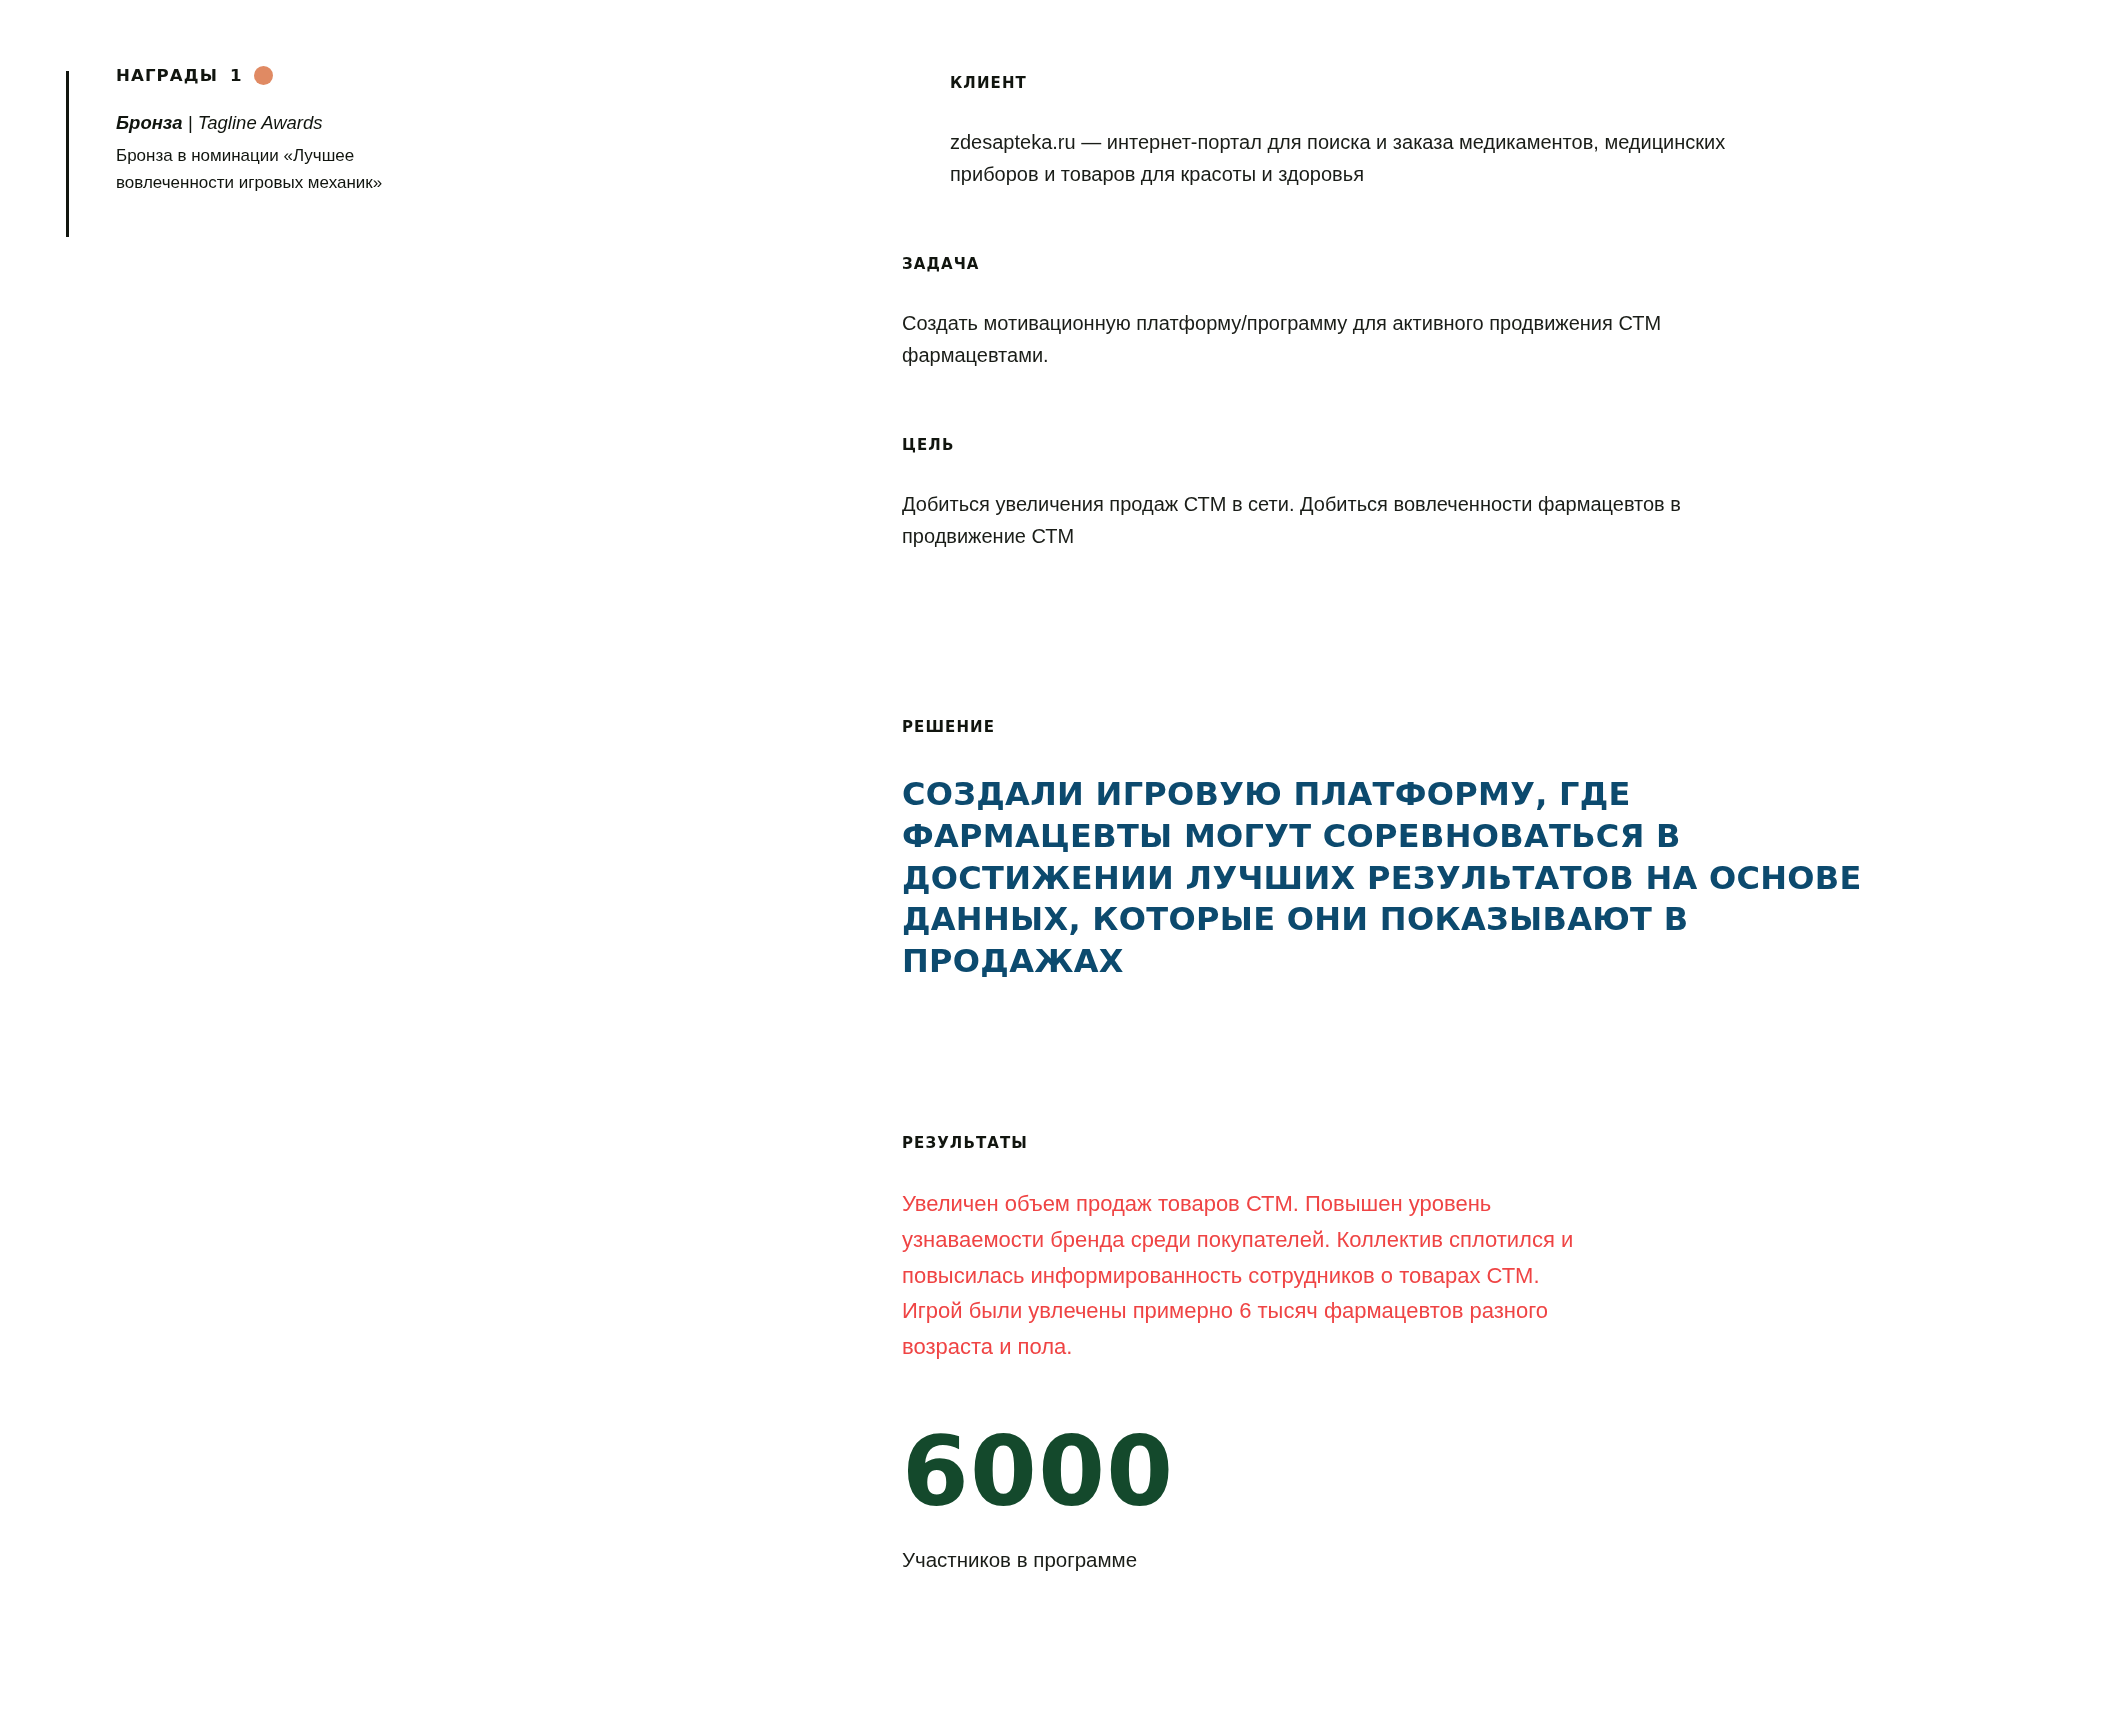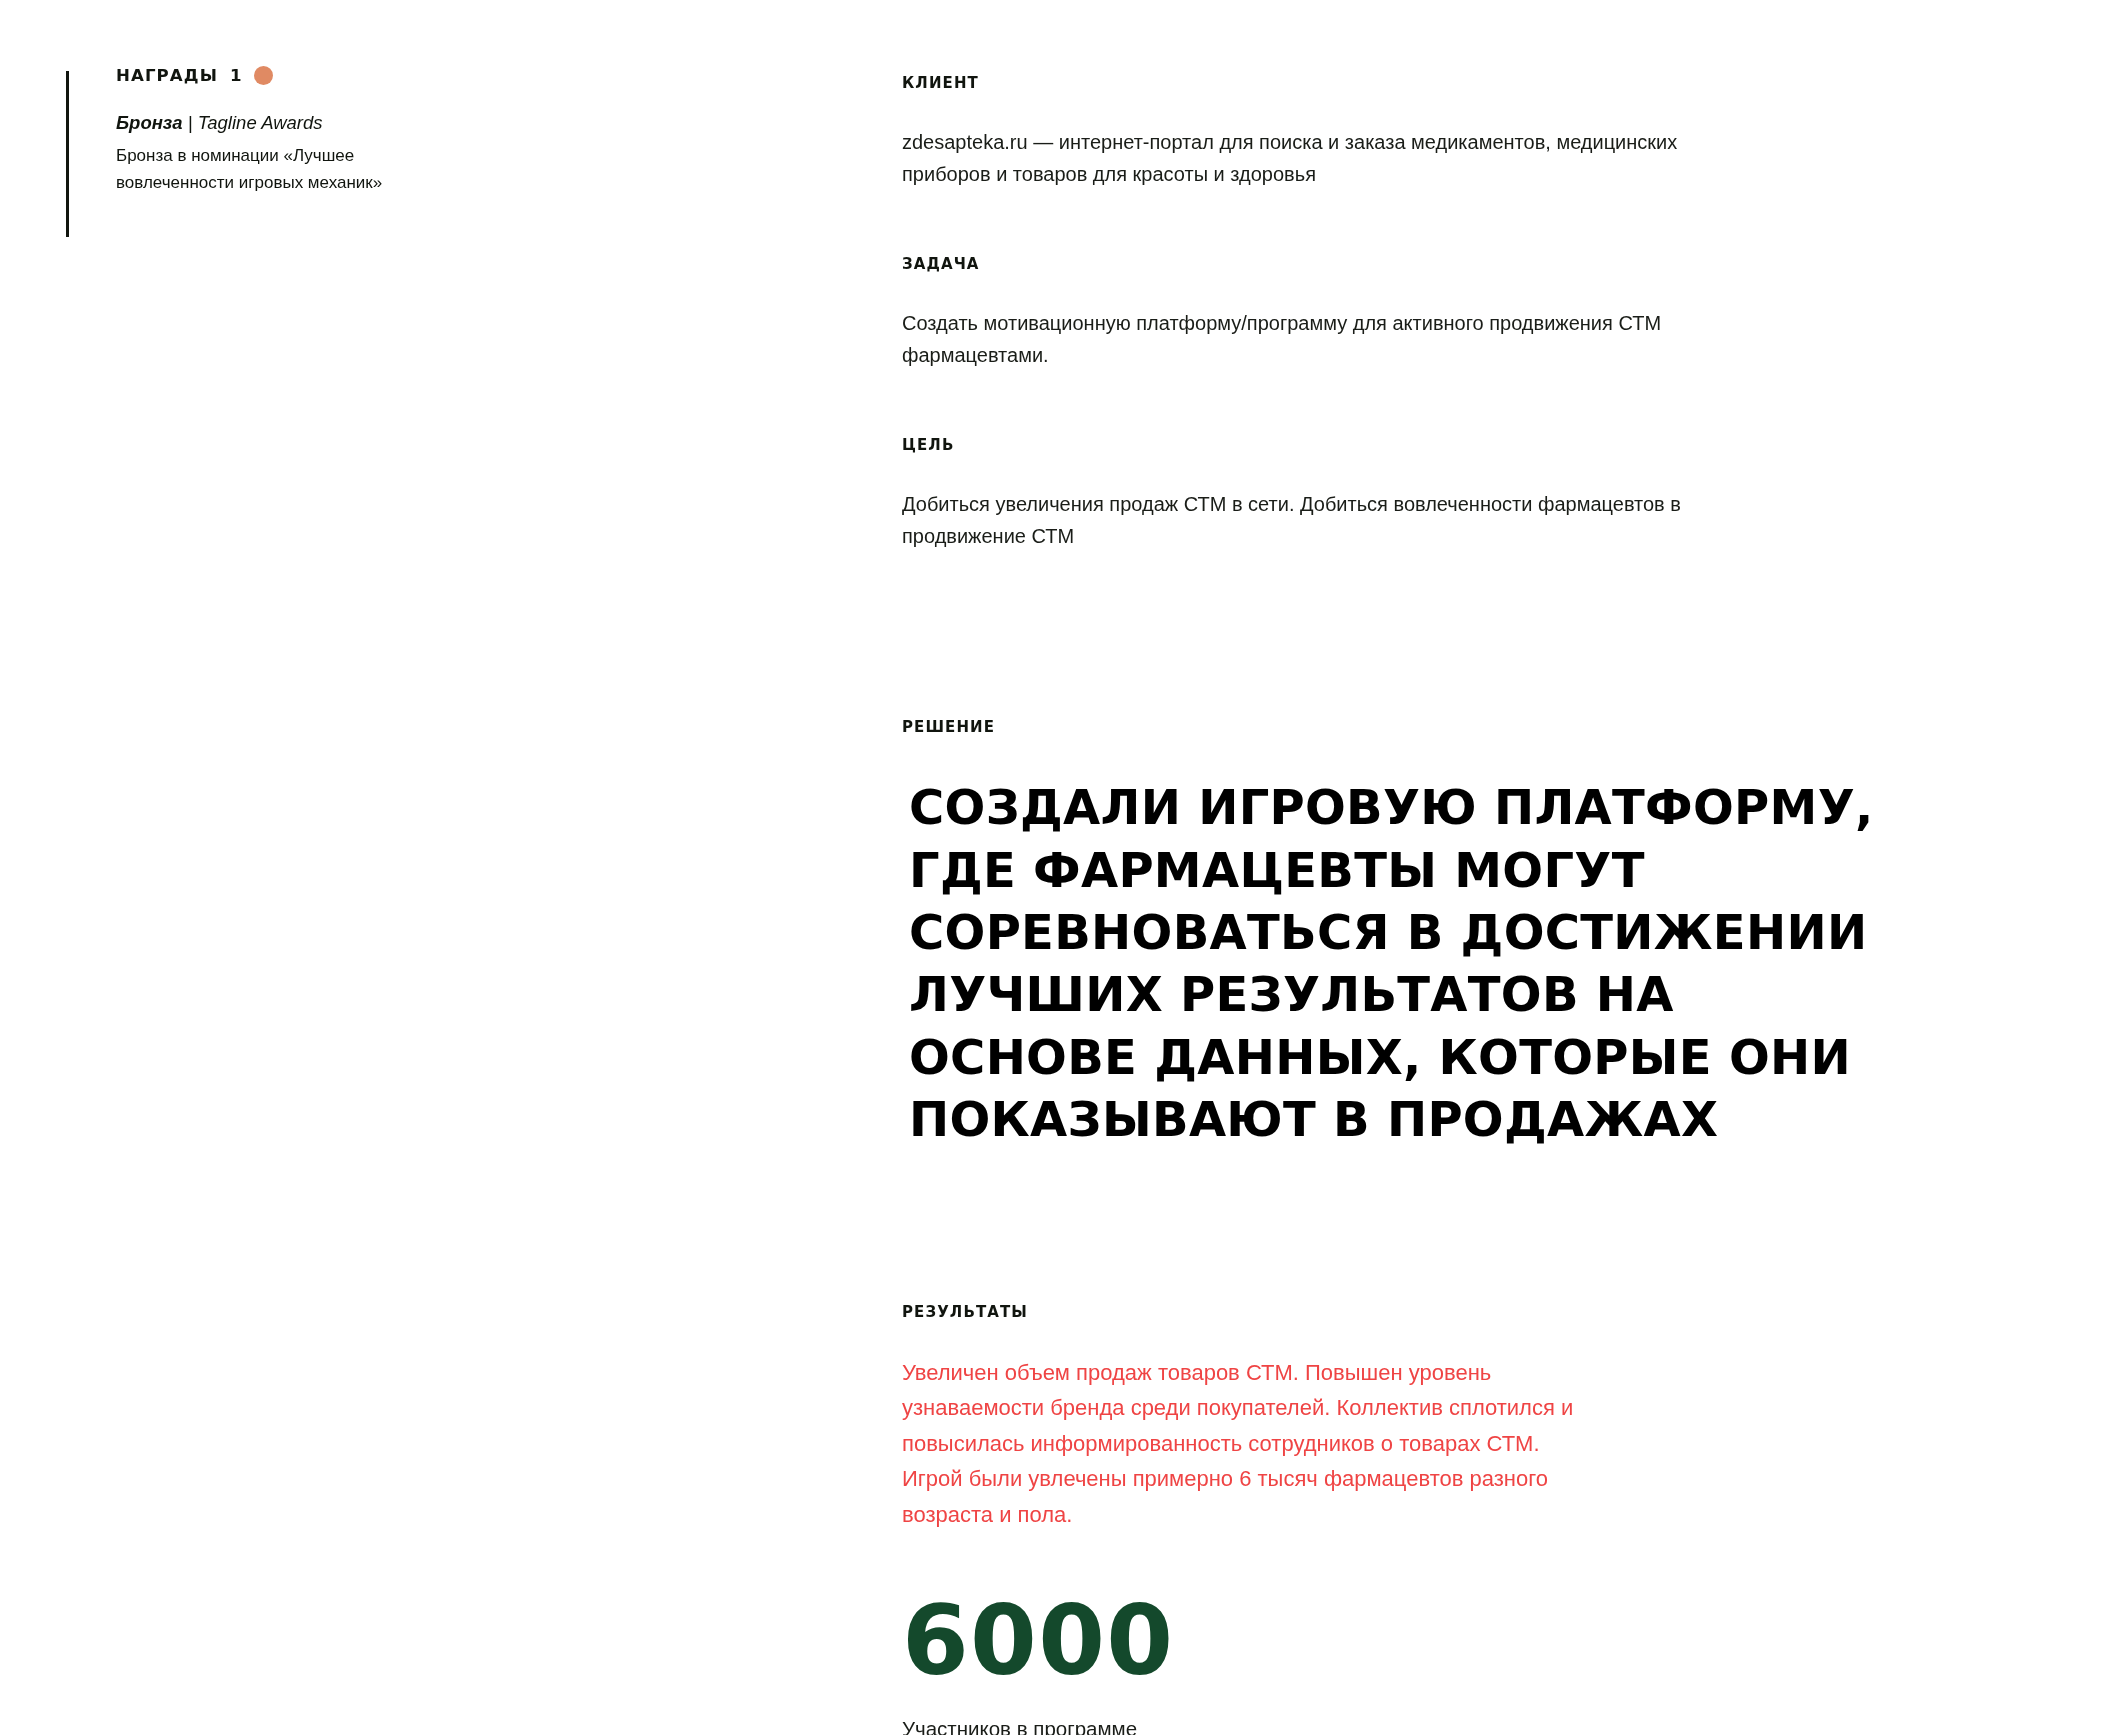--- a/index.html
+++ b/index.html
@@ -103,36 +103,35 @@
     color: #11150f;
     margin-bottom: 34px;
   }
   .body-text {
     font-size: 20px;
     line-height: 1.62;
     color: #1a1d18;
     max-width: 781px;
   }
 
-  .section-client { margin-bottom: 64px; }
+  .section-client { margin-bottom: 64px; margin-left: 48px; }
   .section-task   { margin-bottom: 64px; margin-top: 8px; }
   .section-goal   { margin-bottom: 166px; }
   .section-solution { margin-bottom: 152px; }
 
   .solution-kicker { margin-bottom: 38px; }
   .solution-heading {
     font-family: "DejaVu Sans", sans-serif;
     font-weight: 700;
-    font-size: 48px;
+    font-size: 32px;
     line-height: 1.3;
     letter-spacing: 0.3px;
     text-transform: uppercase;
-    color: #000000;
+    color: #0c4a6e;
     max-width: 980px;
-    margin-left: 7px;
   }
 
   .results-text {
     font-size: 22px;
     line-height: 1.62;
     color: #ef4444;
     max-width: 702px;
     margin-bottom: 60px;
   }
   .bignum {

